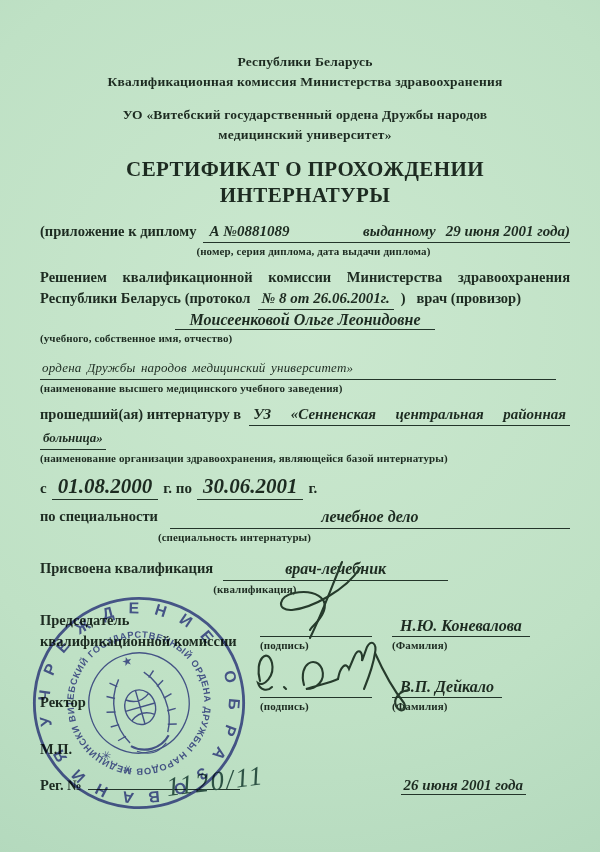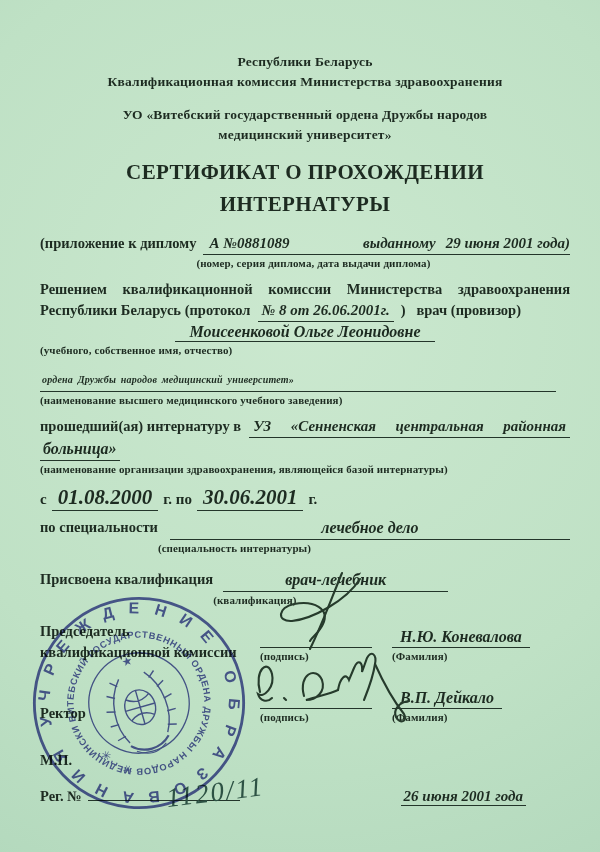--- a/index.html
+++ b/index.html
@@ -7,21 +7,21 @@
     position:relative; width:600px; height:852px; overflow:hidden;
     background:
       radial-gradient(ellipse 130% 90% at 50% 38%, #cbe8cf 0%, #bfe1c5 52%, #b2d8bc 84%, #9fcbad 100%);
     font-family:"Liberation Serif", serif;
     color:#1d2b21;
   }
   .content { position:absolute; inset:0; padding:52px 30px 0 40px; box-sizing:border-box; }
   .b { font-weight:bold; }
   .org, .univ { text-align:center; font-weight:bold; font-size:13.5px; line-height:20px; letter-spacing:.2px; }
   .univ { margin-top:13px; }
-  .doc-title { margin-top:11px; text-align:center; font-weight:bold; font-size:21px; line-height:32px; letter-spacing:.4px; }
+  .doc-title { margin-top:11px; text-align:center; font-weight:bold; font-size:21px; line-height:26px; letter-spacing:.4px; }
 
   .u { border-bottom:1.6px solid #23352a; }
   .caption { font-size:11px; font-weight:bold; text-align:left; line-height:14px; letter-spacing:.1px; }
   .val { font-weight:bold; font-style:italic; }
 
   .dipl { margin-top:13px; display:grid; grid-template-columns:auto 1fr; font-size:14.5px; font-weight:bold; line-height:21px; }
   .dipl-fill { display:flex; align-items:baseline; margin-left:7px; border-bottom:1.6px solid #23352a; }
   .dipl-fill .val { font-size:15px; }
   .dipl-num { padding-left:6px; }
   .dipl-spacer { flex:1; }
@@ -34,22 +34,22 @@
 
   .name-row { margin-top:1px; text-align:center; font-size:16px; }
   .name-row .u { display:inline-block; padding:0 14px; }
   .name-cap { margin-top:1px; }
 
   .edu { margin-top:12px; font-size:14.5px; font-weight:bold; line-height:22px; }
   .fill-row { display:flex; align-items:baseline; }
   .fill-row .lbl { margin-right:8px; white-space:nowrap; }
   .fill-row .stretch { flex:1; border-bottom:1.6px solid #23352a; font-size:15px; font-weight:bold; font-style:italic;
                        text-align:justify; text-align-last:justify; padding:0 4px; }
-  .full-under { display:block; width:97%; border-bottom:1.6px solid #23352a; font-size:10px; font-weight:bold; font-style:italic; letter-spacing:.2px; word-spacing:2px; padding-left:2px; }
-  .word-under { display:inline-block; border-bottom:1.6px solid #23352a; font-size:16px; font-weight:bold; font-style:italic; padding:0 3px; }
+  .full-under { display:block; width:97%; border-bottom:1.6px solid #23352a; font-size:13px; font-weight:normal; font-style:italic; letter-spacing:.2px; word-spacing:2px; padding-left:2px; }
+  .word-under { display:inline-block; border-bottom:1.6px solid #23352a; font-size:13px; font-weight:bold; font-style:italic; padding:0 3px; }
   .edu .caption, .intern .caption { margin-top:1px; }
 
   .intern { margin-top:8px; font-size:14.5px; font-weight:bold; line-height:22px; }
 
   .period { margin-top:9px; font-size:15px; font-weight:bold; display:flex; align-items:baseline; }
   .period .val { font-size:21px; border-bottom:1.6px solid #23352a; padding:0 6px; margin:0 5px; }
 
   .spec { margin-top:5px; display:grid; grid-template-columns:auto 1fr; font-size:14.5px; font-weight:bold; line-height:23px; }
   .spec-line { margin-left:12px; border-bottom:1.6px solid #23352a; text-align:center; font-size:16px; font-style:italic; }
   .spec .caption { grid-column:2; margin-top:1px; }

